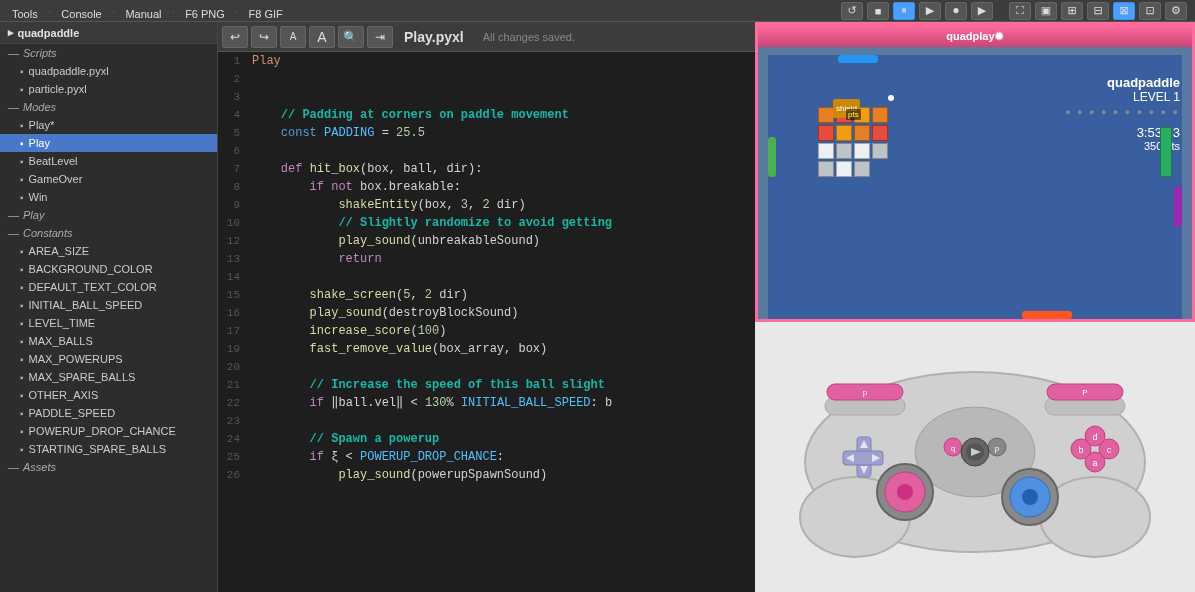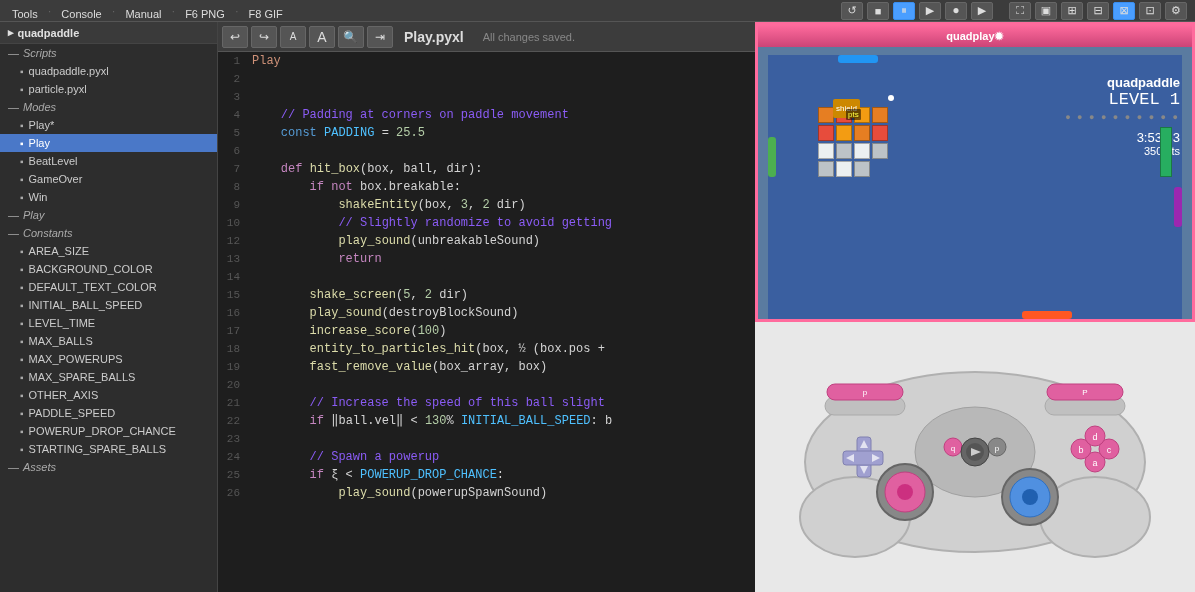--- a/index.html
+++ b/index.html
@@ -133,21 +133,21 @@
       flex: 1;
       padding-left: 4px;
       white-space: pre;
       color: #d4d4d4;
     }
     
     .kw { color: #c586c0; }
     .kw2 { color: #569cd6; }
     .fn { color: #dcdcaa; }
     .num { color: #b5cea8; }
-    .comment { color: #8b5cf6; }
+    .comment { color: #14b8a6; font-weight: bold; }
 
     
     #right-panel {
       width: 440px;
       flex-shrink: 0;
       display: flex;
       flex-direction: column;
       background: #2b2b2b;
     }
     #game-preview {
@@ -172,21 +172,21 @@
       overflow: hidden;
     }
     #game-ui-score {
       position: absolute;
       top: 28px; right: 12px;
       text-align: right;
       color: #fff;
       font-size: 11px;
     }
     #game-ui-score .game-title { font-size: 13px; font-weight: bold; }
-    #game-ui-score .level { font-size: 17px; font-family: Liberation Mono, monospace; }
+    #game-ui-score .level { font-size: 12px; }
     #game-ui-score .dots { margin: 3px 0; font-size: 8px; letter-spacing: 2px; }
     #game-ui-score .timer { font-size: 13px; margin-top: 8px; }
     #game-ui-score .pts { font-size: 11px; }
 
     
     #panel-tabs {
       height: 30px;
       background: #3c3c3c;
       display: flex;
       align-items: flex-end;
@@ -473,24 +473,20 @@
       </div>
       <div class="code-line">
         <span class="line-num">16</span>
         <span class="line-content">        <span class="fn">play_sound</span>(destroyBlockSound)</span>
       </div>
       <div class="code-line">
         <span class="line-num">17</span>
         <span class="line-content">        <span class="fn">increase_score</span>(<span class="num">100</span>)</span>
       </div>
       <div class="code-line">
-        <span class="line-num">18</span>
-        <span class="line-content">        <span class="fn">entity_to_particles_hit</span>(box, ½ (box.pos +</span>
-      </div>
-      <div class="code-line">
         <span class="line-num">19</span>
         <span class="line-content">        <span class="fn">fast_remove_value</span>(box_array, box)</span>
       </div>
       <div class="code-line">
         <span class="line-num">20</span>
         <span class="line-content"></span>
       </div>
       <div class="code-line">
         <span class="line-num">21</span>
         <span class="line-content">        <span class="comment">// Increase the speed of this ball slight</span></span>

